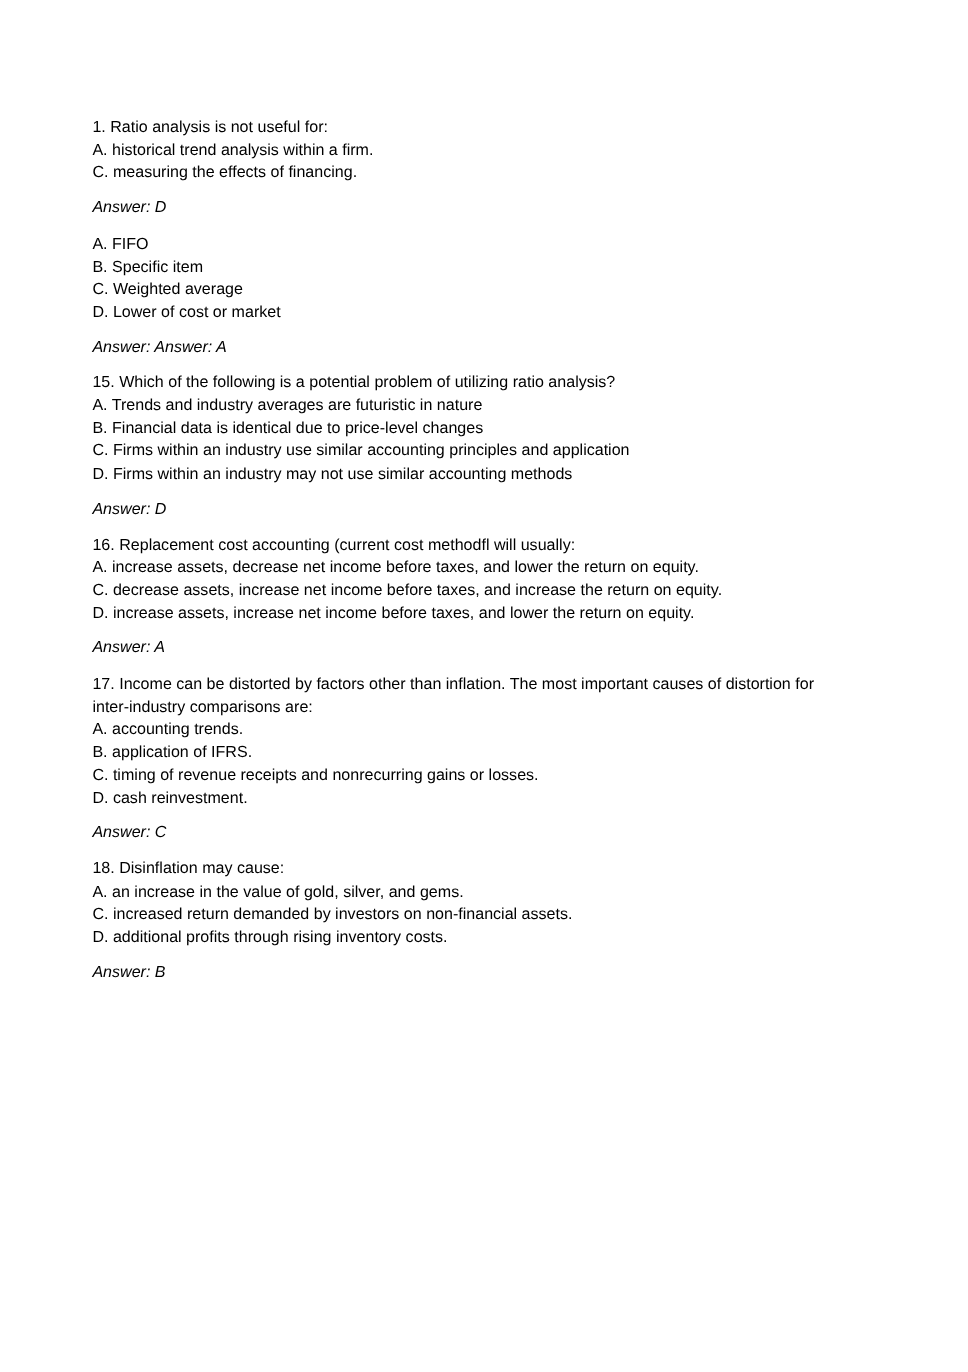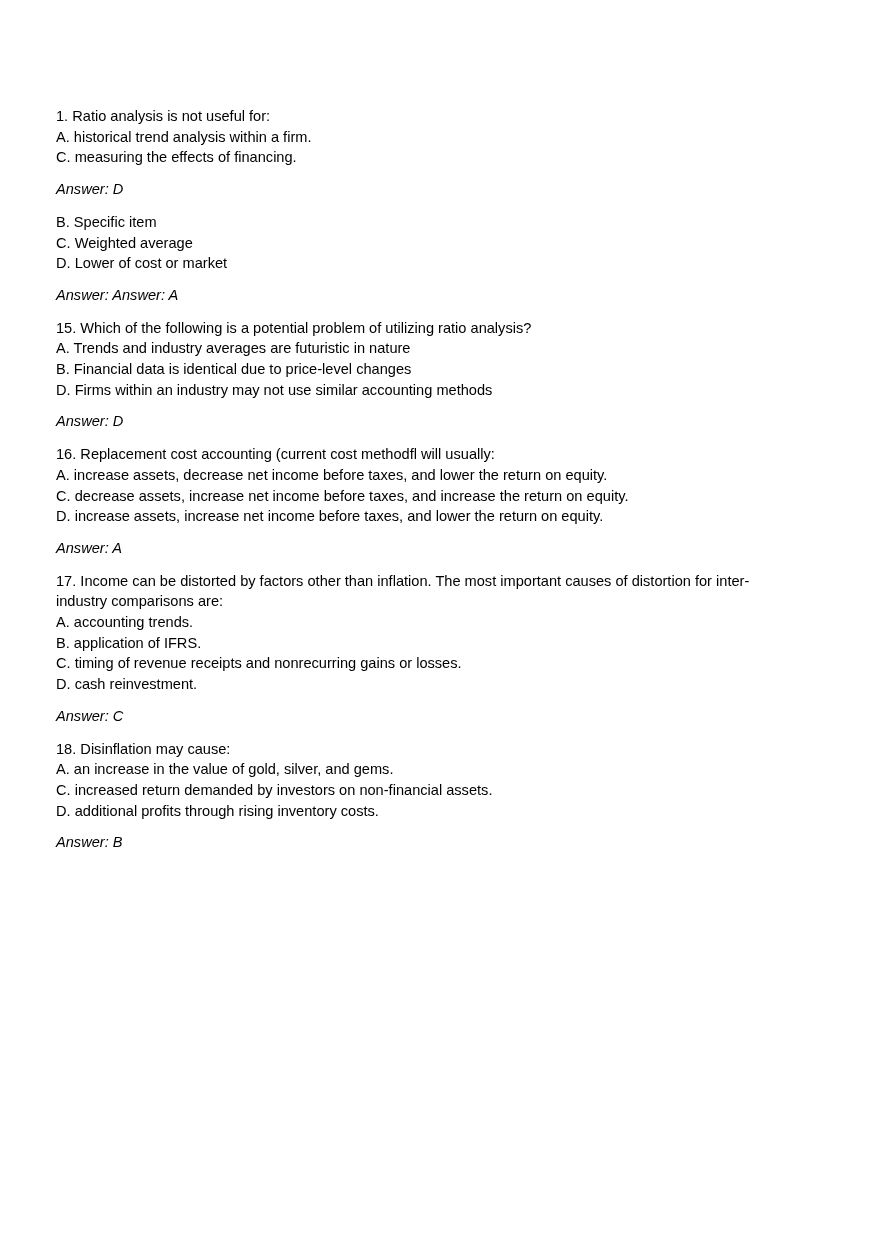--- a/index.html
+++ b/index.html
@@ -11,21 +11,21 @@
     width: 880px;
     height: 1247px;
     font-family: "Liberation Sans", sans-serif;
     color: #000000;
     -webkit-font-smoothing: antialiased;
   }
   .page {
     box-sizing: border-box;
     width: 880px;
     height: 1247px;
-    padding: 106px 104px 40px 56px;
+    padding: 106px 104px 40px 84px;
     overflow: hidden;
     background: #ffffff;
   }
   .question-block {
     font-size: 14.6px;
   }
   .question-block .prompt,
   .question-block .option {
     line-height: 20.7px;
   }
@@ -44,32 +44,34 @@
     <div class="prompt">1. Ratio analysis is not useful for:</div>
     <div class="options">
           <div class="option">A. historical trend analysis within a firm.</div>
           <div class="option">C. measuring the effects of financing.</div>
         </div>
     <div class="answer">Answer: D</div>
   </div>
 
   <div class="question-block">
     <div class="options">
+          <div class="option">A. FIFO</div>
           <div class="option">B. Specific item</div>
           <div class="option">C. Weighted average</div>
           <div class="option">D. Lower of cost or market</div>
         </div>
     <div class="answer">Answer: Answer: A</div>
   </div>
 
   <div class="question-block">
     <div class="prompt">15. Which of the following is a potential problem of utilizing ratio analysis?</div>
     <div class="options">
           <div class="option">A. Trends and industry averages are futuristic in nature</div>
           <div class="option">B. Financial data is identical due to price-level changes</div>
+          <div class="option">C. Firms within an industry use similar accounting principles and application</div>
           <div class="option">D. Firms within an industry may not use similar accounting methods</div>
         </div>
     <div class="answer">Answer: D</div>
   </div>
 
   <div class="question-block">
     <div class="prompt">16. Replacement cost accounting (current cost methodfl will usually:</div>
     <div class="options">
           <div class="option">A. increase assets, decrease net income before taxes, and lower the return on equity.</div>
           <div class="option">C. decrease assets, increase net income before taxes, and increase the return on equity.</div>

